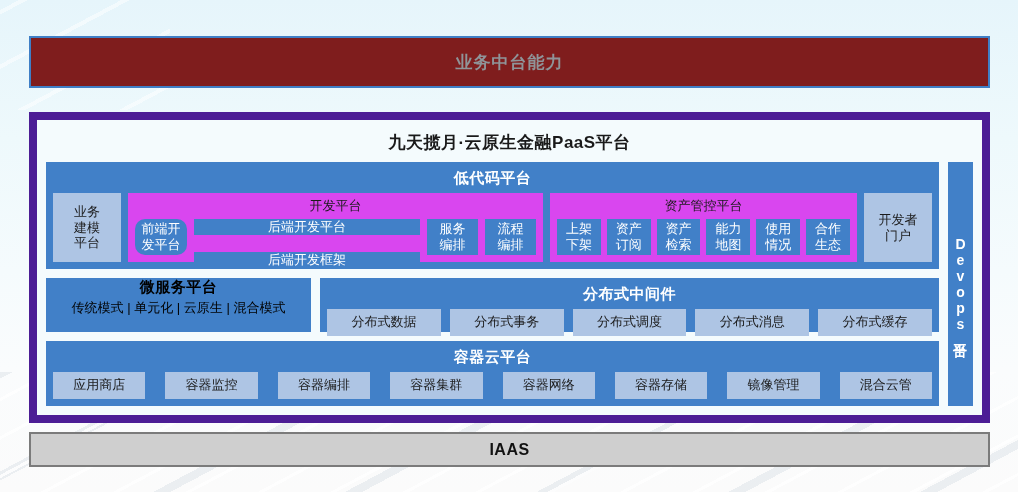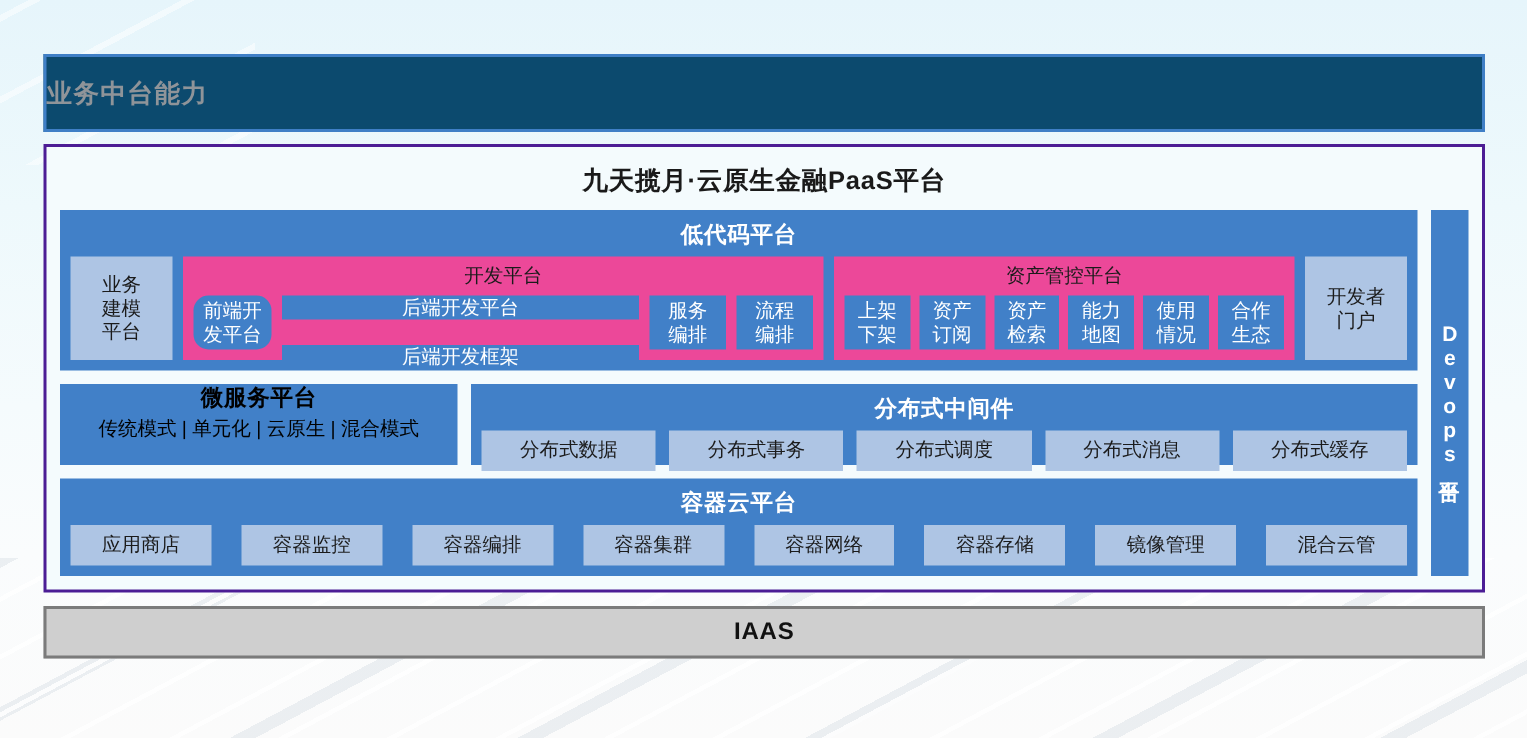--- a/index.html
+++ b/index.html
@@ -38,33 +38,34 @@
     left: 29px;
     top: 36px;
     width: 961px;
     z-index: 1;
   }
 
   
   .band-top {
     height: 52px;
     border: 2px solid #3f7fc6;
-    background: #0c4a6e;
-    display: flex;
-    align-items: center;
+    background: #7f1d1d;
+    display: flex;
+    align-items: center;
+    justify-content: center;
     font-size: 17px;
     font-weight: bold;
     color: #8f9499;
     letter-spacing: 1px;
   }
 
   
   .paas {
-    margin-top: 8px;
-    border: 2px solid #4c1d95;
+    margin-top: 24px;
+    border: 8px solid #4c1d95;
     background: #f4fbfd;
     padding: 7px 9px 9px 9px;
   }
   .paas-title {
     text-align: center;
     font-size: 17px;
     font-weight: bold;
     color: #1a1a1a;
     padding: 4px 0 8px 0;
     letter-spacing: 0.5px;
@@ -115,21 +116,21 @@
   }
 
   
   .lowcode-row {
     display: flex;
     gap: 7px;
     align-items: stretch;
     height: 69px;
   }
   .panel-light {
-    background: #ec4899;
+    background: #d946ef;
     display: flex;
     flex-direction: column;
   }
   .cell-dark {
     background: #4180c8;
     color: #ffffff;
     display: flex;
     align-items: center;
     justify-content: center;
     text-align: center;

